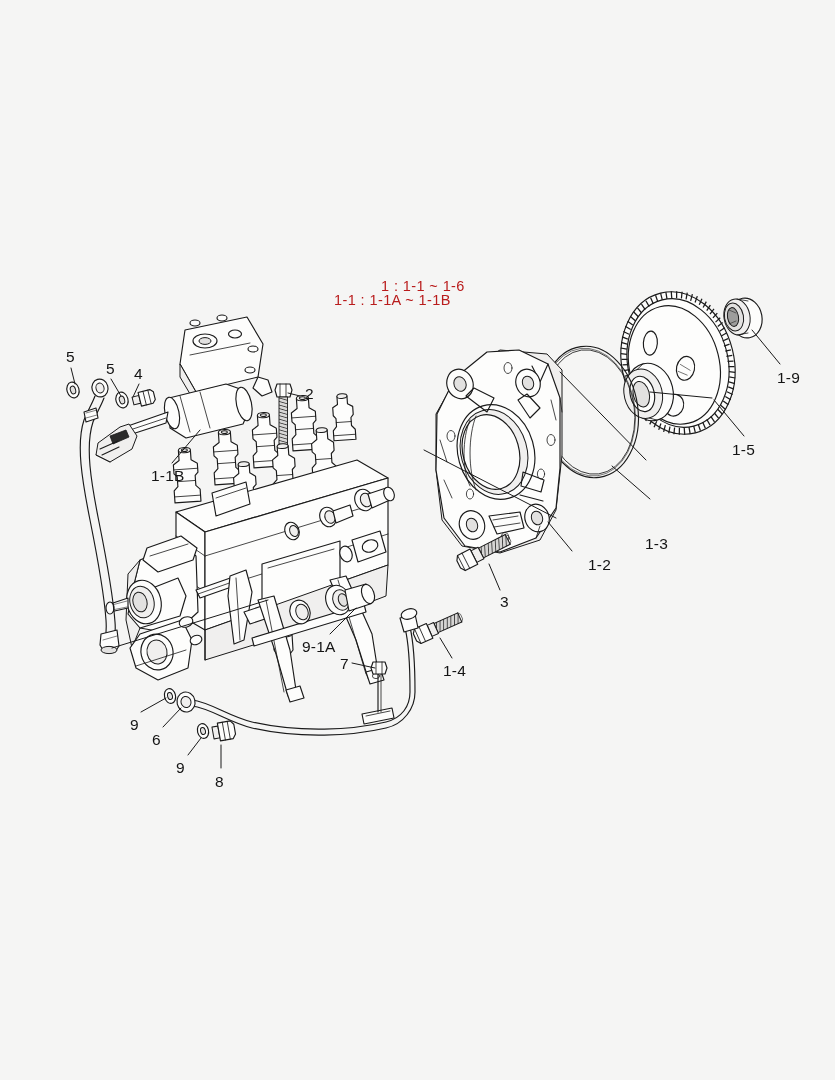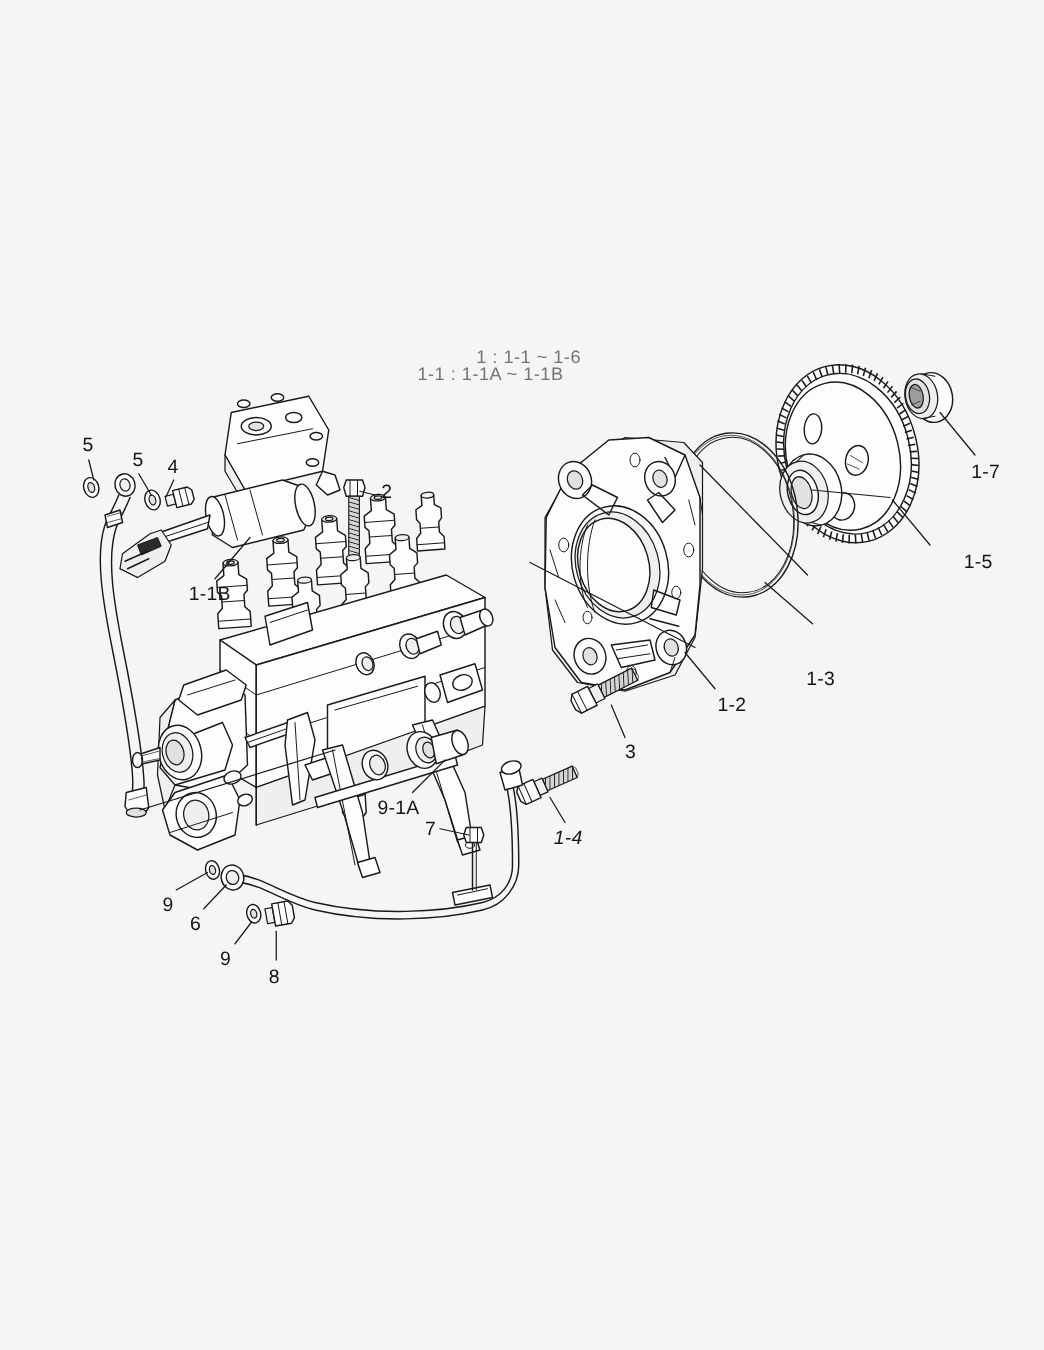--- a/index.html
+++ b/index.html
@@ -18,21 +18,21 @@
   #art {
     position: absolute;
     left: 0; top: 0;
     width: 835px;
     height: 1080px;
   }
   .hdr {
     position: absolute;
     font-family: "Liberation Sans", sans-serif;
     font-size: 14.5px;
-    color: #737373;
+    color: #b91c1c;
     white-space: nowrap;
     letter-spacing: 0.4px;
   }
   .callout {
     position: absolute;
     font-family: "Liberation Sans", sans-serif;
     font-size: 15.5px;
     color: #141414;
     white-space: nowrap;
     letter-spacing: 0.2px;
@@ -559,24 +559,24 @@
   <div class="hdr" style="left:381px; top:278px;">1 : 1-1 ~ 1-6</div>
   <div class="hdr" style="left:334px; top:292px;">1-1 : 1-1A ~ 1-1B</div>
 
   <div class="callout" style="left:66px;  top:348px;">5</div>
   <div class="callout" style="left:106px; top:360px;">5</div>
   <div class="callout" style="left:134px; top:365px;">4</div>
   <div class="callout" style="left:151px; top:467px;">1-1B</div>
   <div class="callout" style="left:305px; top:385px;">2</div>
   <div class="callout" style="left:302px; top:638px;">9-1A</div>
   <div class="callout" style="left:340px; top:655px;">7</div>
-  <div class="callout" style="left:443px; top:662px;font-style:italic;">1-4</div>
+  <div class="callout" style="left:443px; top:662px;">1-4</div>
   <div class="callout" style="left:500px; top:593px;">3</div>
-  <div class="callout" style="left:574px; top:556px;">1-2</div>
+  <div class="callout" style="left:588px; top:556px;">1-2</div>
   <div class="callout" style="left:645px; top:504px;margin-top:31px;">1-3</div>
-  <div class="callout" style="left:771px; top:441px;">1-5</div>
-  <div class="callout" style="left:777px; top:369px;">1-7</div>
+  <div class="callout" style="left:732px; top:441px;">1-5</div>
+  <div class="callout" style="left:777px; top:369px;">1-9</div>
   <div class="callout" style="left:130px; top:716px;">9</div>
   <div class="callout" style="left:152px; top:731px;">6</div>
   <div class="callout" style="left:176px; top:759px;">9</div>
   <div class="callout" style="left:215px; top:773px;">8</div>
 
 </div>
 
 </body></html>

